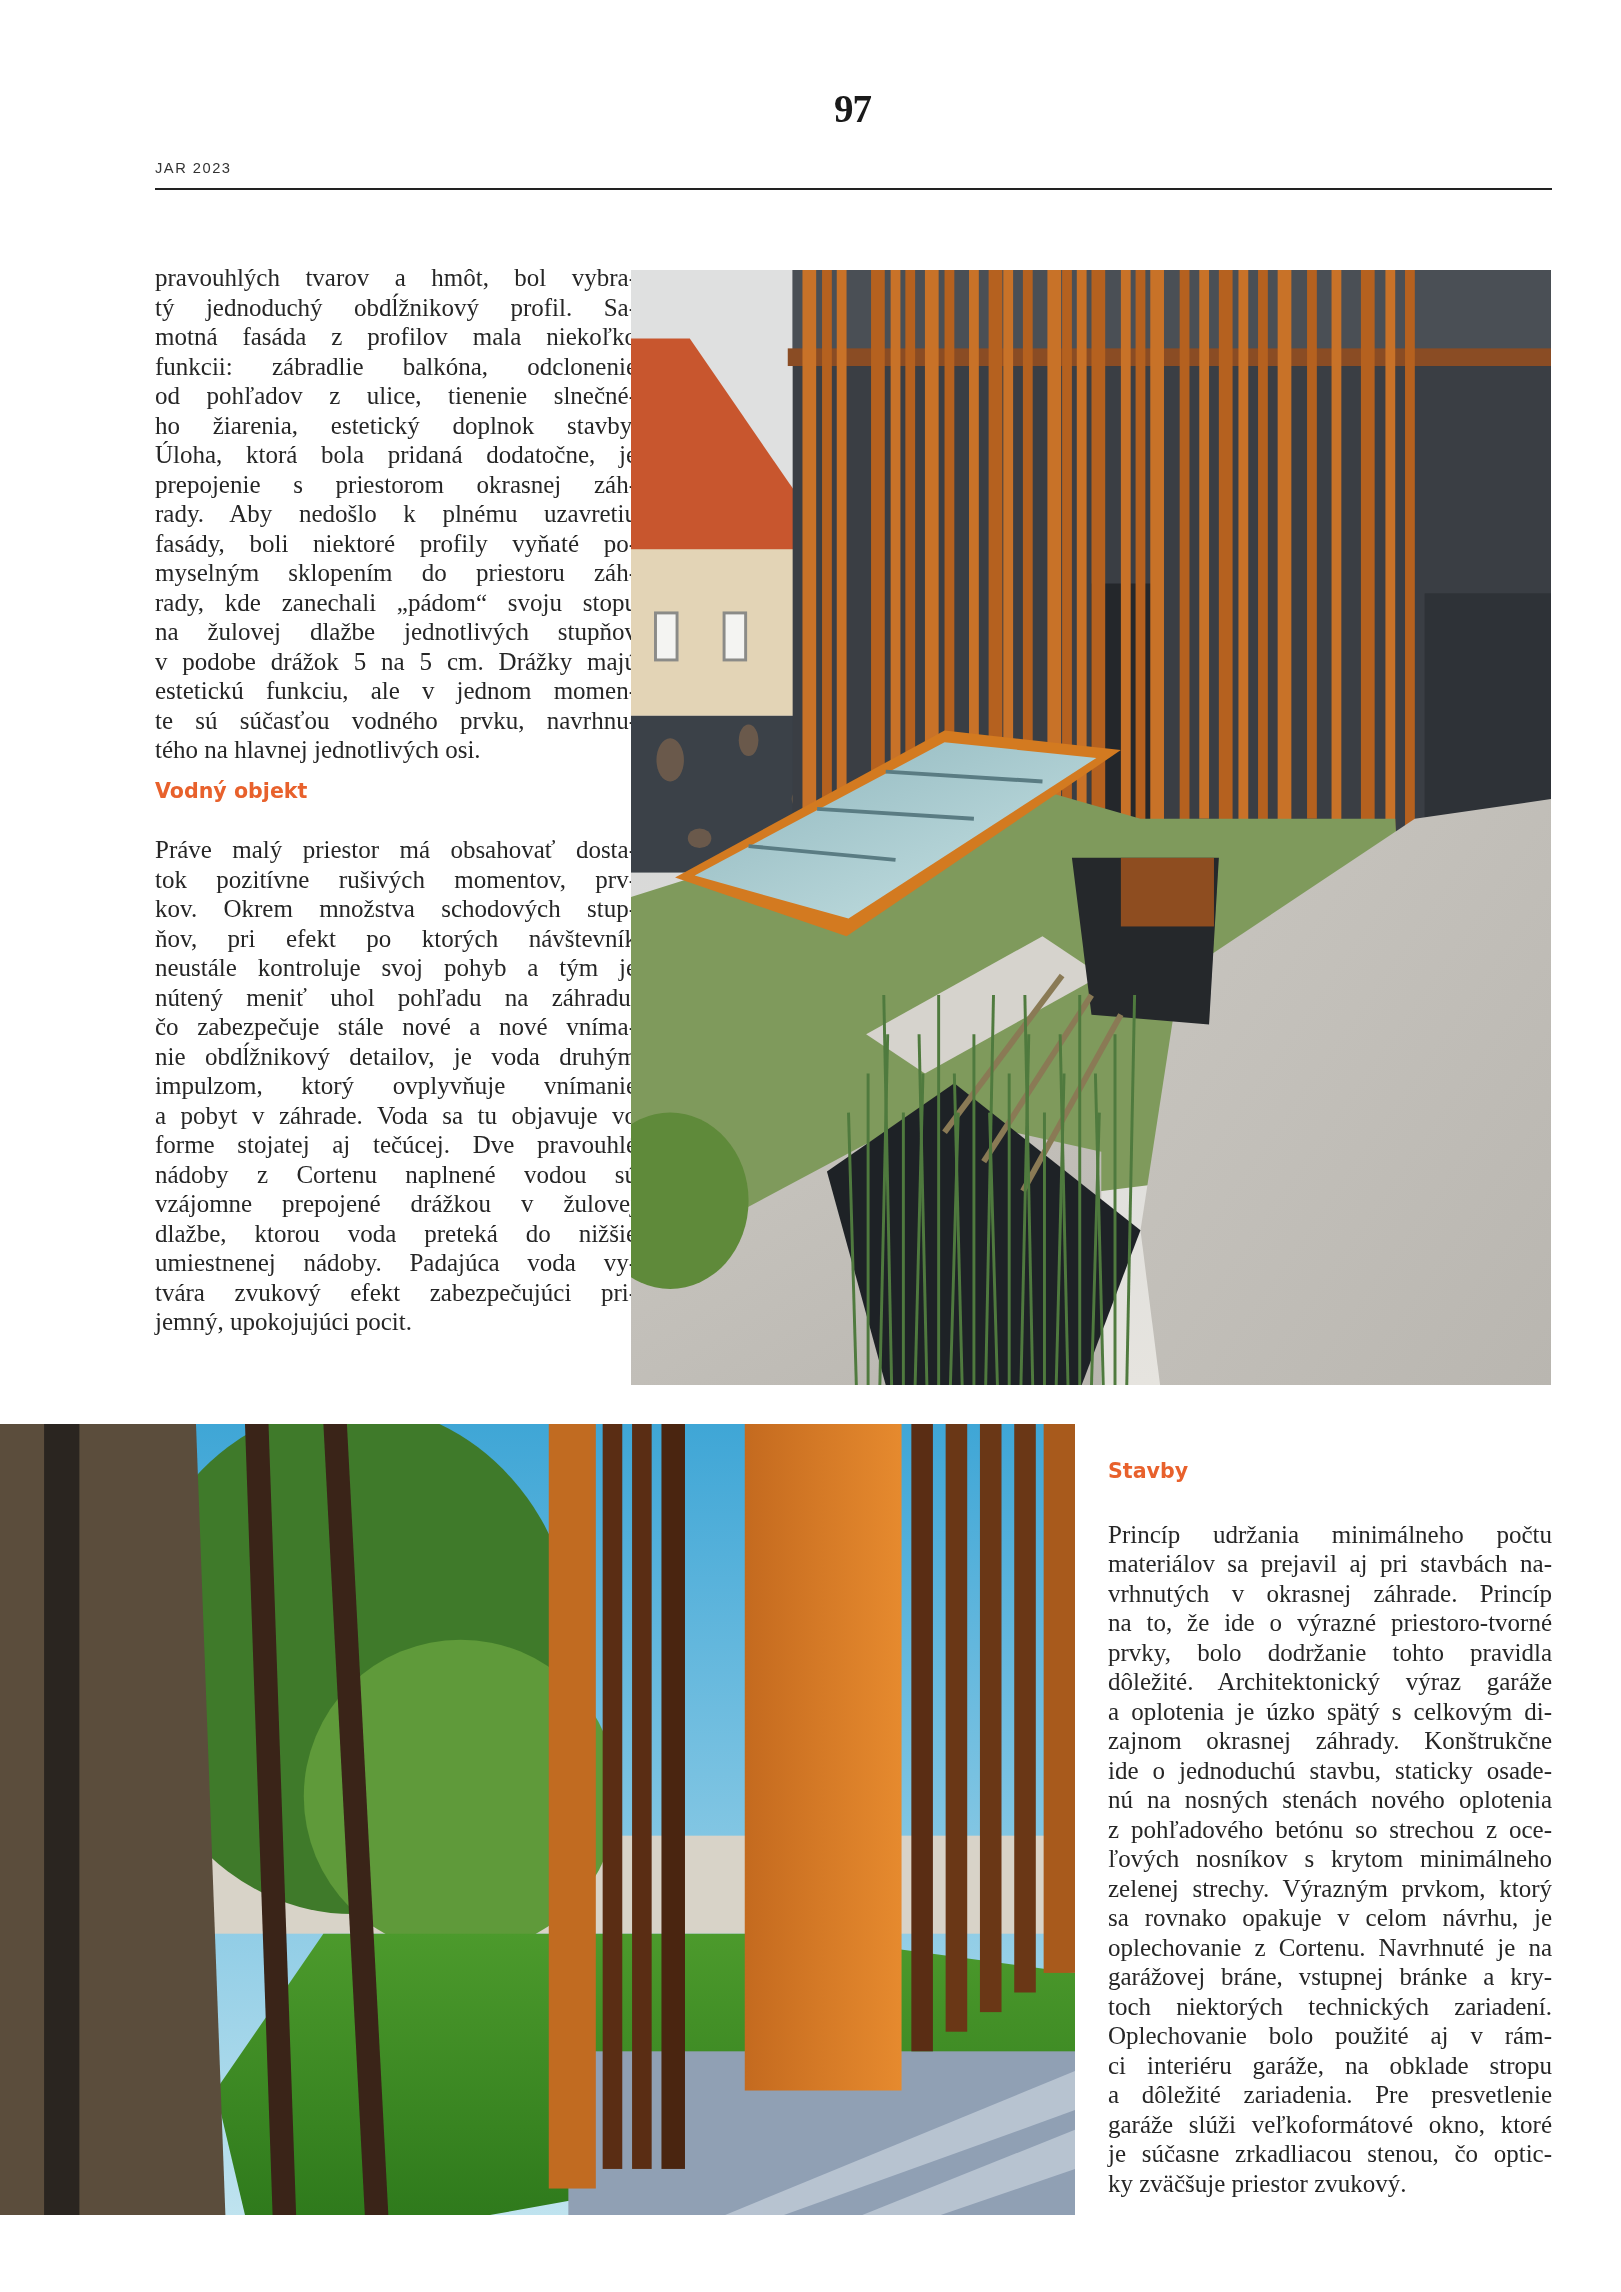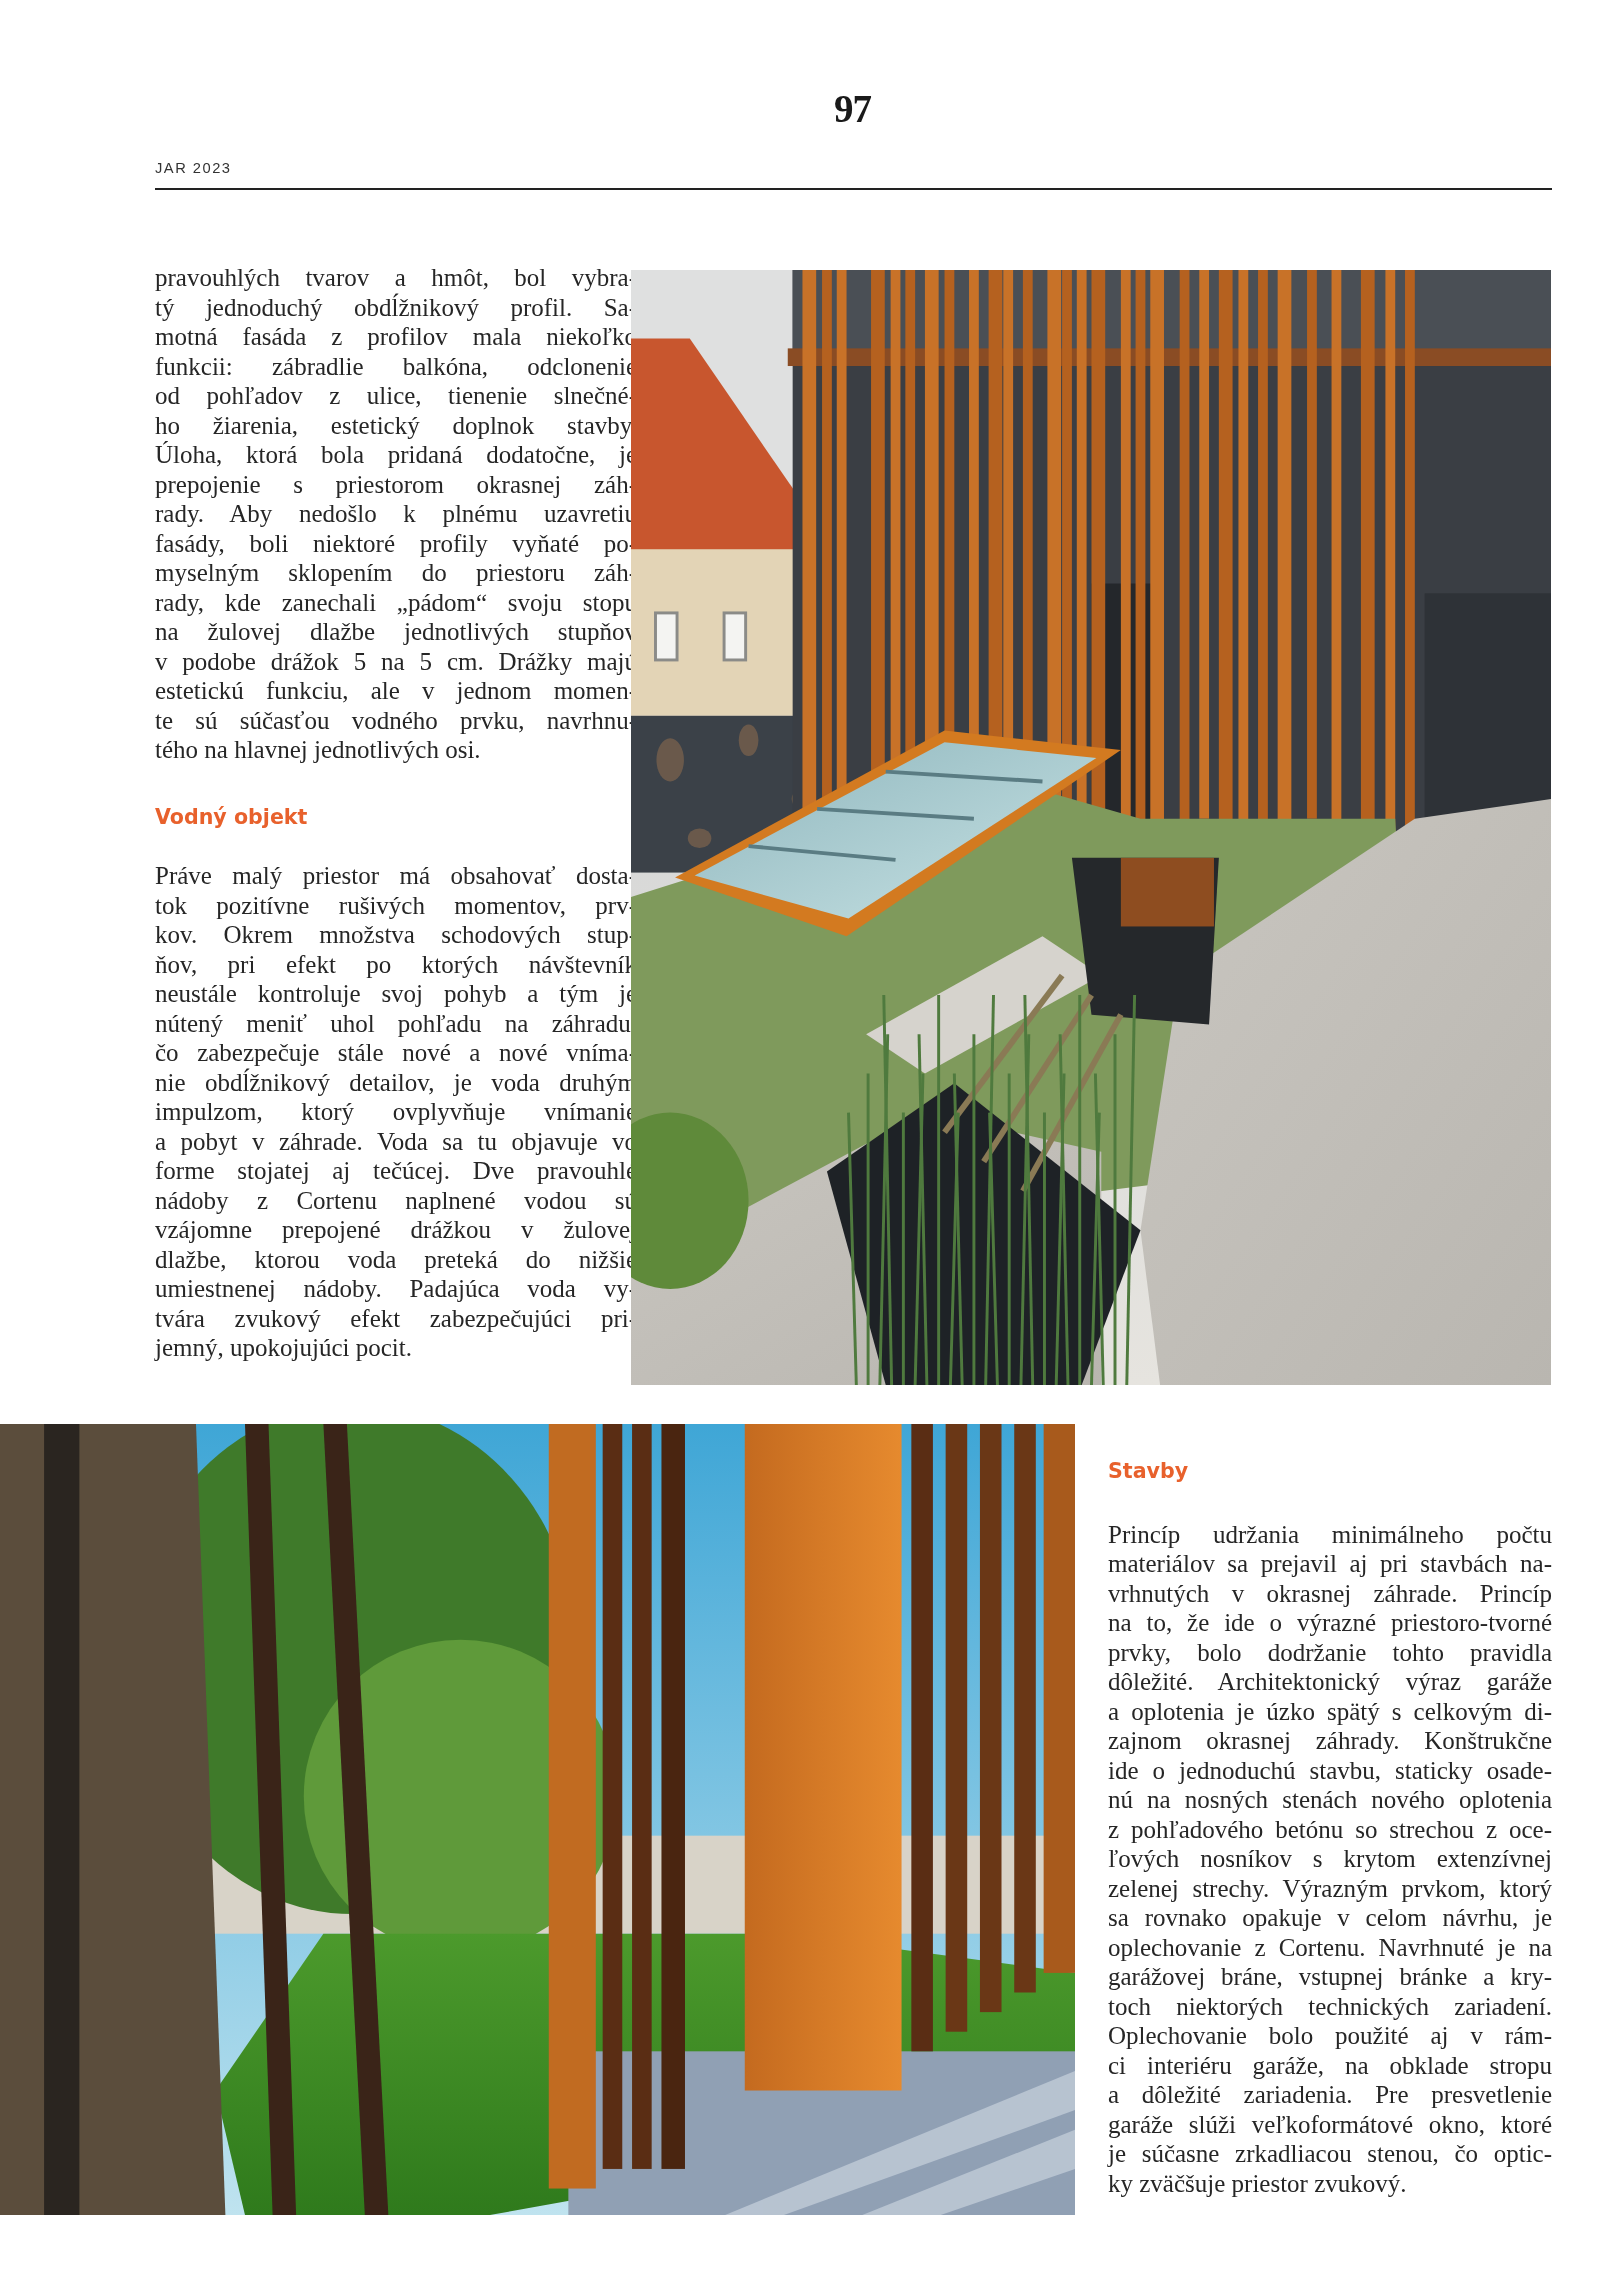--- a/index.html
+++ b/index.html
@@ -35,21 +35,21 @@
       <span class="line">rady. Aby nedošlo k plnému uzavretiu</span>
       <span class="line">fasády, boli niektoré profily vyňaté po-</span>
       <span class="line">myselným sklopením do priestoru záh-</span>
       <span class="line">rady, kde zanechali „pádom“ svoju stopu</span>
       <span class="line">na žulovej dlažbe jednotlivých stupňov</span>
       <span class="line">v podobe drážok 5 na 5 cm. Drážky majú</span>
       <span class="line">estetickú funkciu, ale v jednom momen-</span>
       <span class="line">te sú súčasťou vodného prvku, navrhnu-</span>
       <span class="line last">tého na hlavnej jednotlivých osi.</span>
     </p>
-  <h2 class="heading" style="margin-top:38px; margin-bottom:29px;">Vodný objekt</h2>
+  <h2 class="heading" style="margin-top:12px; margin-bottom:29px;">Vodný objekt</h2>
   <p id="p2">
       <span class="line">Práve malý priestor má obsahovať dosta-</span>
       <span class="line">tok pozitívne rušivých momentov, prv-</span>
       <span class="line">kov. Okrem množstva schodových stup-</span>
       <span class="line">ňov, pri efekt po ktorých návštevník</span>
       <span class="line">neustále kontroluje svoj pohyb a tým je</span>
       <span class="line">nútený meniť uhol pohľadu na záhradu,</span>
       <span class="line">čo zabezpečuje stále nové a nové vníma-</span>
       <span class="line">nie obdĺžnikový detailov, je voda druhým</span>
       <span class="line">impulzom, ktorý ovplyvňuje vnímanie</span>
@@ -240,21 +240,21 @@
       <span class="line">materiálov sa prejavil aj pri stavbách na-</span>
       <span class="line">vrhnutých v okrasnej záhrade. Princíp</span>
       <span class="line">na to, že ide o výrazné priestoro-tvorné</span>
       <span class="line">prvky, bolo dodržanie tohto pravidla</span>
       <span class="line">dôležité. Architektonický výraz garáže</span>
       <span class="line">a oplotenia je úzko spätý s celkovým di-</span>
       <span class="line">zajnom okrasnej záhrady. Konštrukčne</span>
       <span class="line">ide o jednoduchú stavbu, staticky osade-</span>
       <span class="line">nú na nosných stenách nového oplotenia</span>
       <span class="line">z pohľadového betónu so strechou z oce-</span>
-      <span class="line">ľových nosníkov s krytom extenzívnej</span>
+      <span class="line">ľových nosníkov s krytom minimálneho</span>
       <span class="line">zelenej strechy. Výrazným prvkom, ktorý</span>
       <span class="line">sa rovnako opakuje v celom návrhu, je</span>
       <span class="line">oplechovanie z Cortenu. Navrhnuté je na</span>
       <span class="line">garážovej bráne, vstupnej bránke a kry-</span>
       <span class="line">toch niektorých technických zariadení.</span>
       <span class="line">Oplechovanie bolo použité aj v rám-</span>
       <span class="line">ci interiéru garáže, na obklade stropu</span>
       <span class="line">a dôležité zariadenia. Pre presvetlenie</span>
       <span class="line">garáže slúži veľkoformátové okno, ktoré</span>
       <span class="line">je súčasne zrkadliacou stenou, čo optic-</span>

